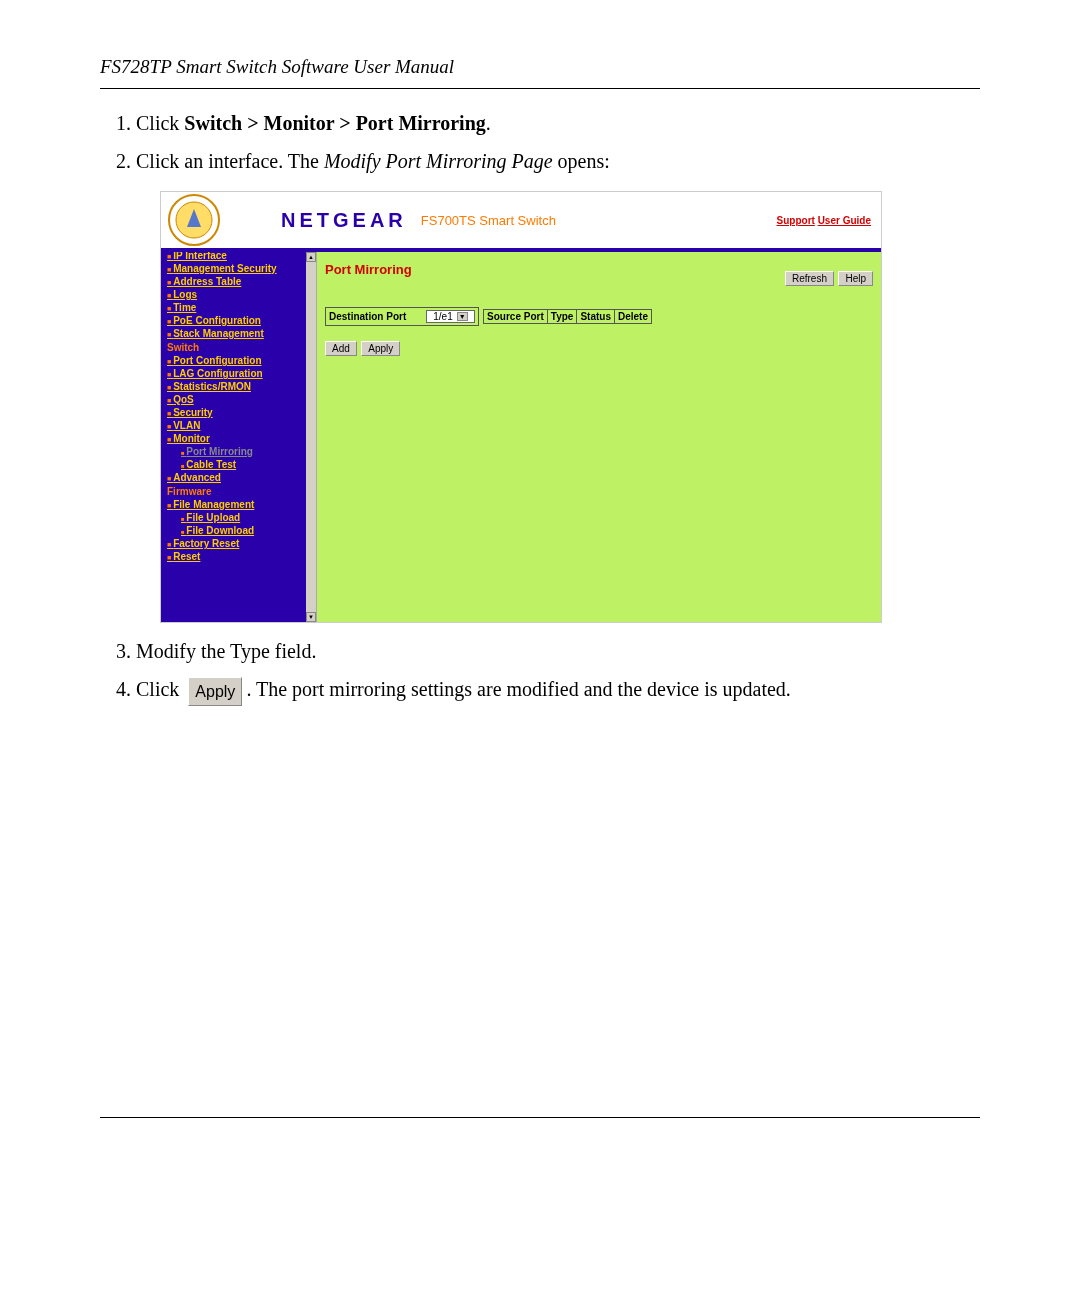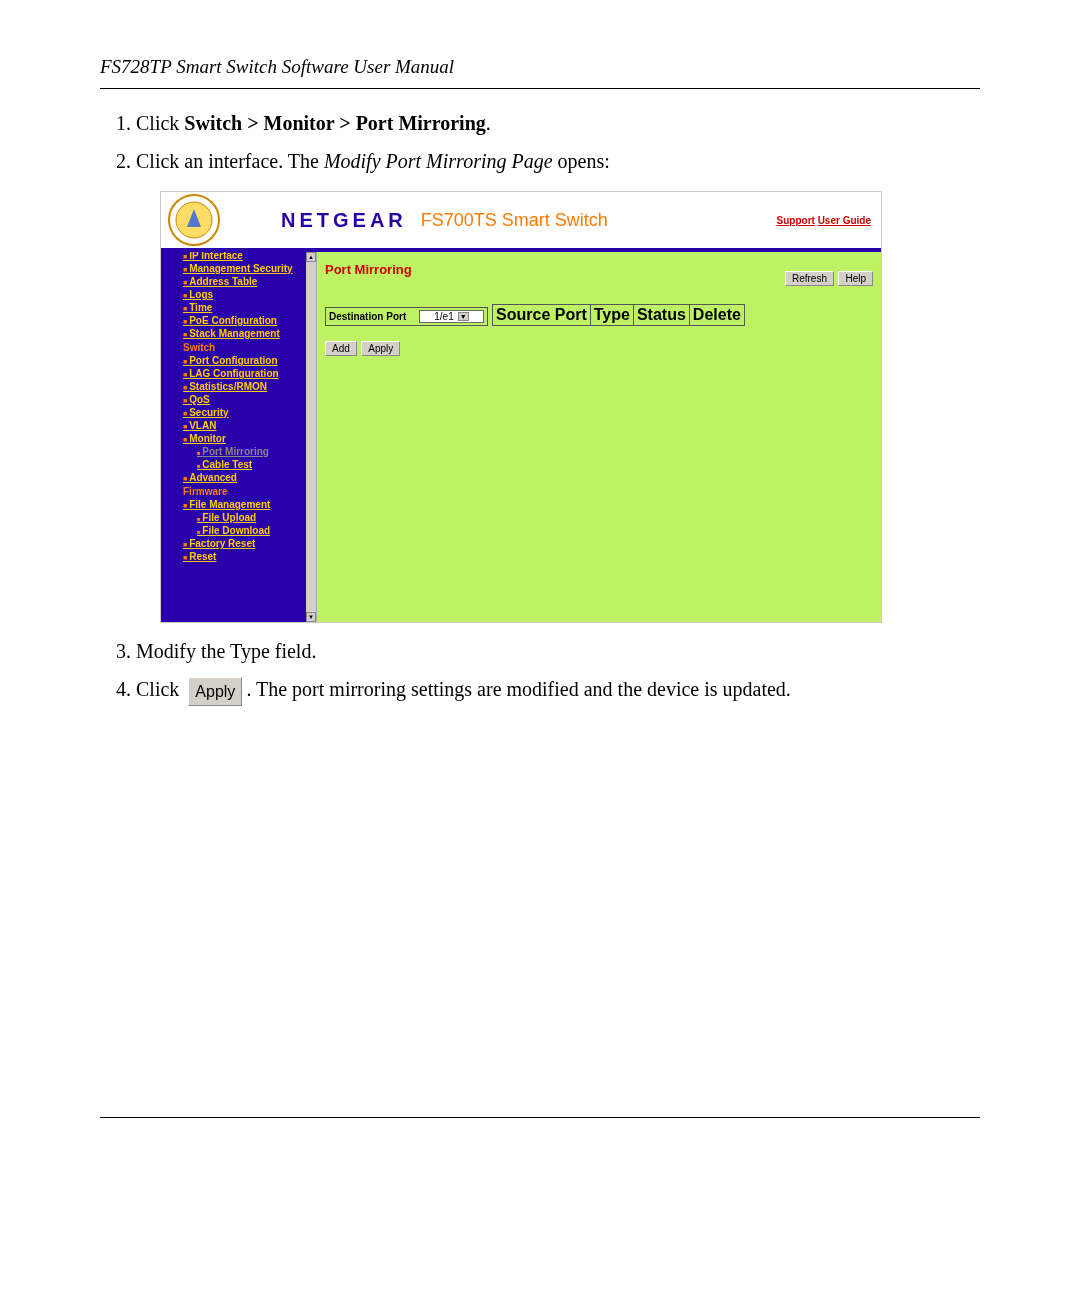--- a/index.html
+++ b/index.html
@@ -69,21 +69,21 @@
   .brand {
     font-family: Arial, Helvetica, sans-serif;
     font-weight: bold;
     letter-spacing: 4px;
     font-size: 20px;
     color: #2a00aa;
     margin-left: 50px;
   }
   .subbrand {
     color: #ff7a00;
-    font-size: 18px;
+    font-size: 13px;
     margin-left: 14px;
     font-family: Verdana, Arial, sans-serif;
   }
   .toplinks {
     margin-left: auto;
     margin-right: 10px;
     font-size: 10px;
     font-weight: bold;
   }
   .toplinks a {
@@ -117,21 +117,21 @@
     width: 10px; height: 10px;
     background: #d4d0c8;
     border: 1px solid #888;
     font-size: 6px;
     line-height: 8px;
     text-align: center;
     color: #000;
     box-sizing: border-box;
   }
   .sidebar-inner {
-    padding: 4px 0 4px 22px;
+    padding: 4px 0 4px 6px;
     width: 145px;
   }
   .nav-item, .nav-sub {
     display: block;
     color: #ffcc00;
     text-decoration: underline;
     font-weight: bold;
     margin: 2px 0;
     cursor: pointer;
   }
@@ -197,39 +197,39 @@
     border: 1px solid #555;
     display: inline-flex;
     align-items: center;
     font-size: 10px;
     font-weight: bold;
     padding: 2px 3px;
   }
   .selectish {
     font-size: 10px;
     font-weight: normal;
-    margin-left: 13px;
+    margin-left: 20px;
     border: 1px solid #666;
     background: #fff;
-    padding: 0 14px;
+    padding: 0 6px;
     display: inline-flex;
     align-items: center;
   }
   .selectish .arrow {
     background: #d4d0c8;
     border: 1px solid #888;
     font-size: 7px;
     padding: 0 1px;
     margin-left: 4px;
   }
   .tbl {
     margin-top: 10px;
     border: 1px solid #555;
     display: inline-block;
-    font-size: 16px;
+    font-size: 10px;
     font-weight: bold;
   }
   .tbl span {
     border-right: 1px solid #555;
     padding: 1px 3px;
     display: inline-block;
   }
   .tbl span:last-child { border-right: none; }
   .botbtns {
     margin-top: 12px;

